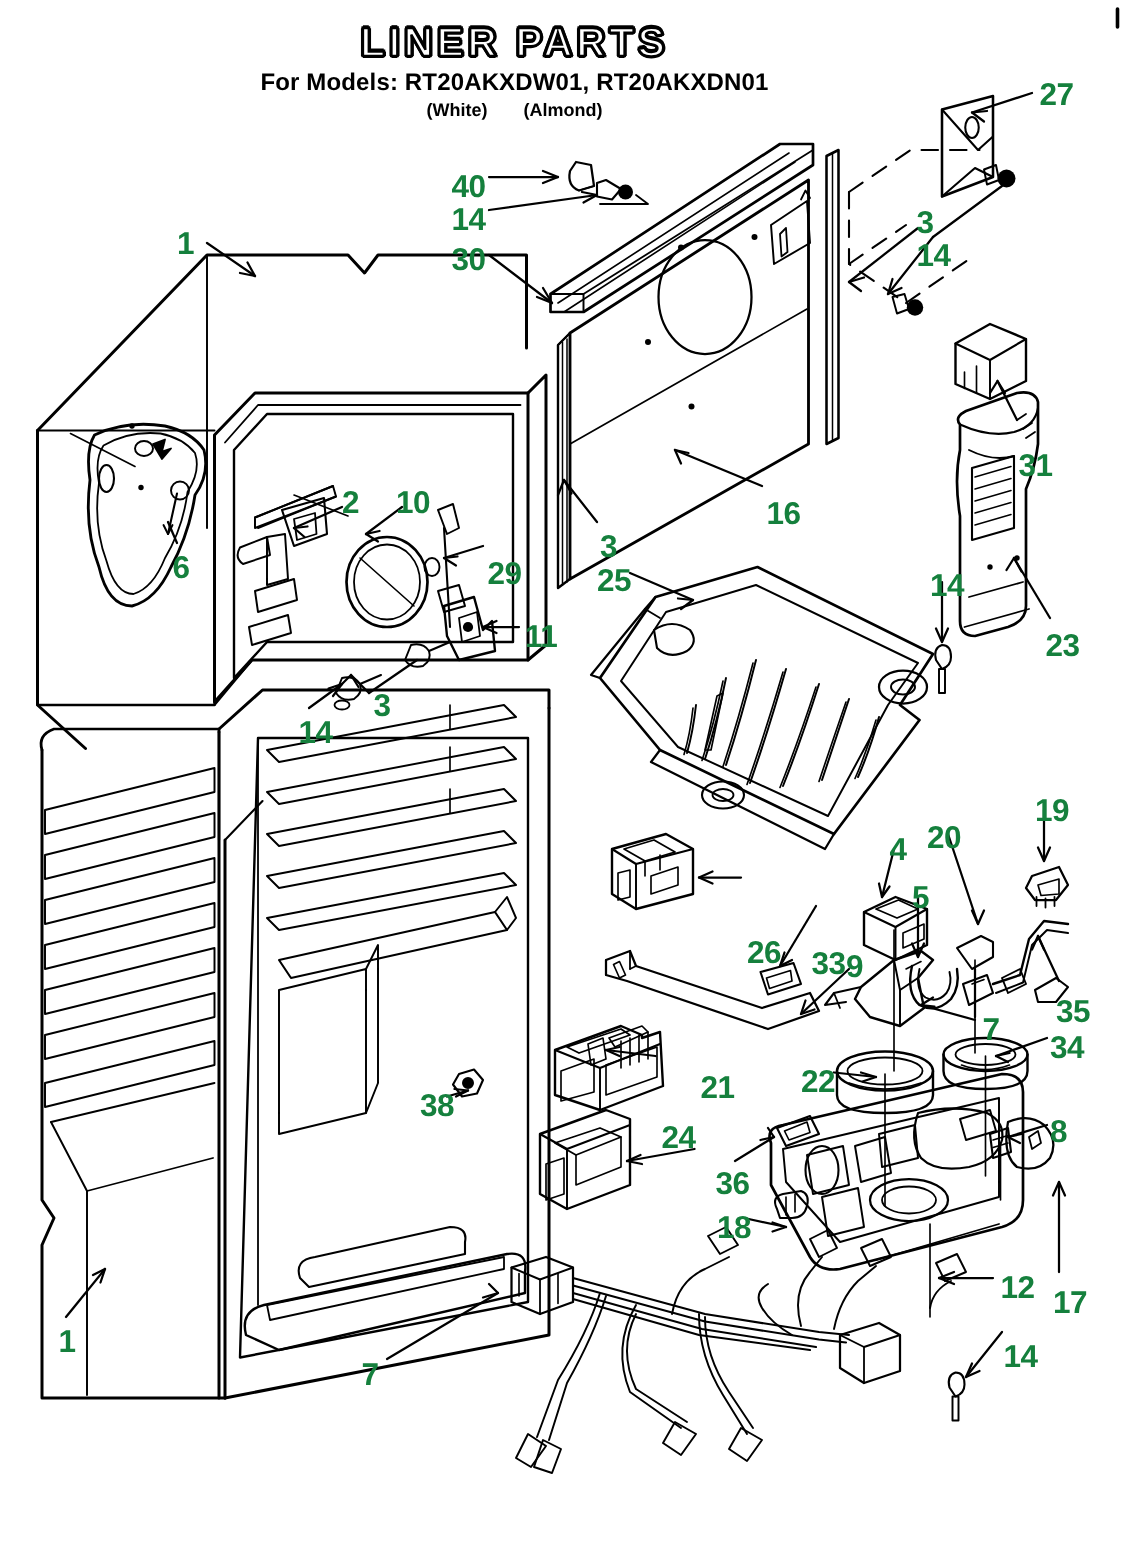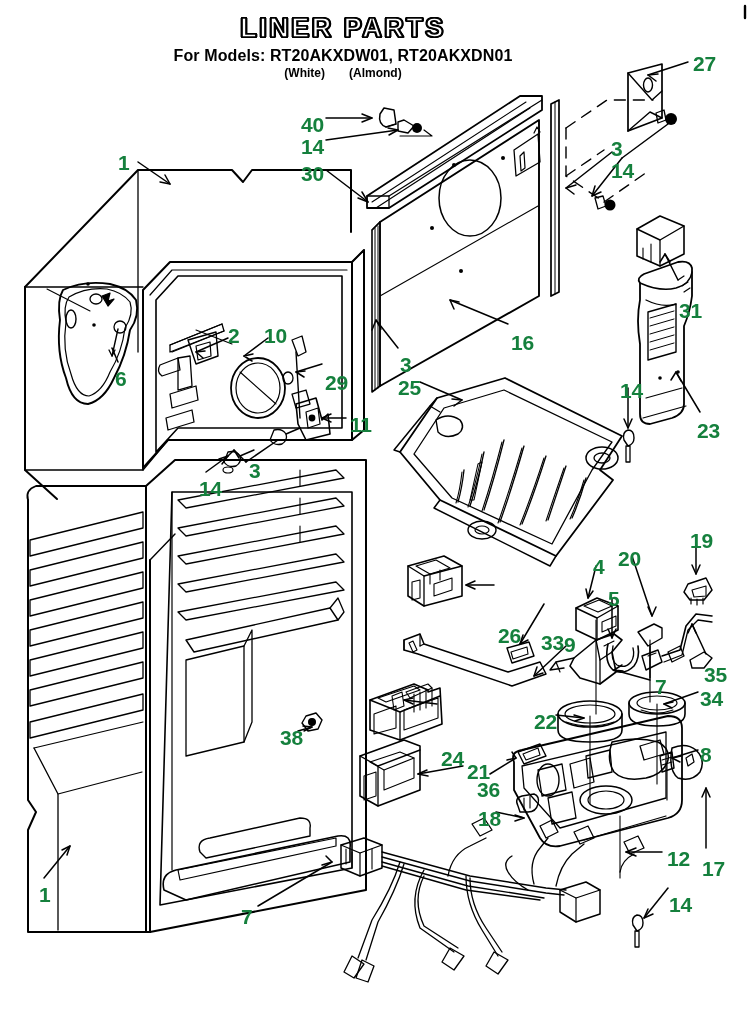--- a/index.html
+++ b/index.html
@@ -636,21 +636,21 @@
   <div class="callout" style="left:498px;top:581px;margin-top:44px;">26</div>
   <div class="callout" style="left:541px;top:592px;margin-top:40px;">33</div>
   <div class="callout" style="left:564px;top:634px;">9</div>
   <div class="callout" style="left:655px;top:676px;">7</div>
   <div class="callout" style="left:700px;top:688px;">34</div>
   <div class="callout" style="left:534px;top:711px;">22</div>
   <div class="callout" style="left:700px;top:744px;">8</div>
   <div class="callout" style="left:667px;top:848px;">12</div>
   <div class="callout" style="left:702px;top:858px;">17</div>
   <div class="callout" style="left:441px;top:700px;margin-top:48px;">24</div>
-  <div class="callout" style="left:467px;top:761px;">21</div>
+  <div class="callout" style="left:467px;top:715px;">21</div>
   <div class="callout" style="left:477px;top:779px;">36</div>
   <div class="callout" style="left:478px;top:808px;">18</div>
   <div class="callout" style="left:280px;top:727px;">38</div>
   <div class="callout" style="left:39px;top:884px;">1</div>
   <div class="callout" style="left:241px;top:906px;">7</div>
   <div class="callout" style="left:669px;top:894px;">14</div>
 
 </div>
 
 </body></html>

